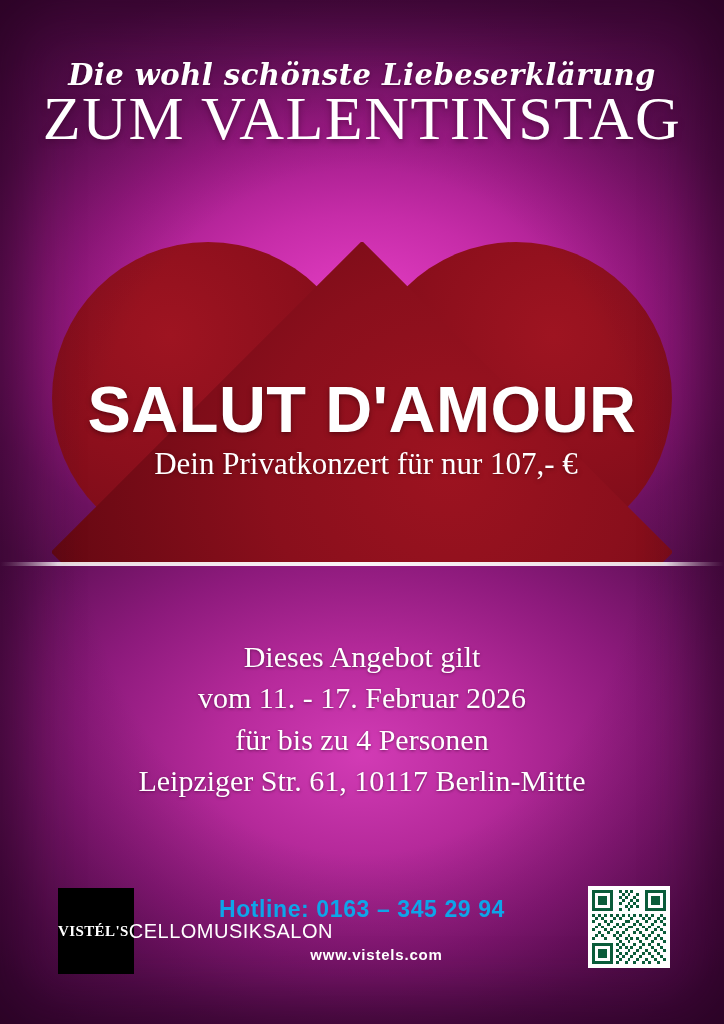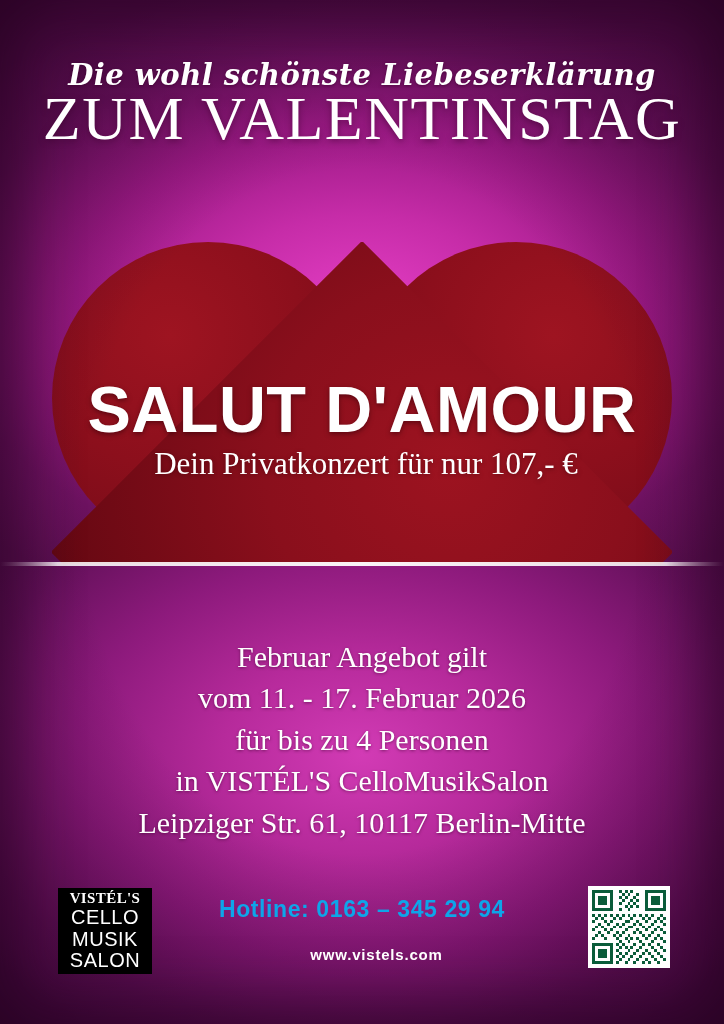--- a/index.html
+++ b/index.html
@@ -151,25 +151,25 @@
     color: #ffffff;
     text-shadow: 0 1px 3px rgba(55,0,42,0.55);
   }
   .offer div { white-space: nowrap; }
 
   
   .logo {
     position: absolute;
     left: 58px;
     top: 888px;
-    width: 94px;
+    width: 76px;
     height: 86px;
     background: #000000;
     display: flex;
-    flex-direction: column;
+    flex-direction: row;
     align-items: center;
     justify-content: flex-start;
     padding-top: 2px;
     box-sizing: border-box;
   }
   .logo .l1 {
     font-family: "Liberation Serif", serif;
     font-weight: 700;
     font-size: 15px;
     letter-spacing: 0.4px;
@@ -241,24 +241,23 @@
 
   <div class="script-line">Die wohl schönste Liebeserklärung</div>
 
   <div class="main-title">ZUM VALENTINSTAG</div>
 
   <div class="heart-title">SALUT D'AMOUR</div>
 
   <div class="heart-sub">Dein Privatkonzert für nur 107,- €</div>
 
   <div class="offer">
-    <div>Februar Angebot gilt</div>
+    <div>Dieses Angebot gilt</div>
     <div>vom 11. - 17. Februar 2026</div>
     <div>für bis zu 4 Personen</div>
-    <div>in VISTÉL'S CelloMusikSalon</div>
     <div>Leipziger Str. 61, 10117 Berlin-Mitte</div>
   </div>
 
   <div class="logo">
     <div class="l1">VISTÉL'S</div>
     <div class="l2">CELLO</div>
     <div class="l3">MUSIK</div>
     <div class="l4">SALON</div>
   </div>
 

